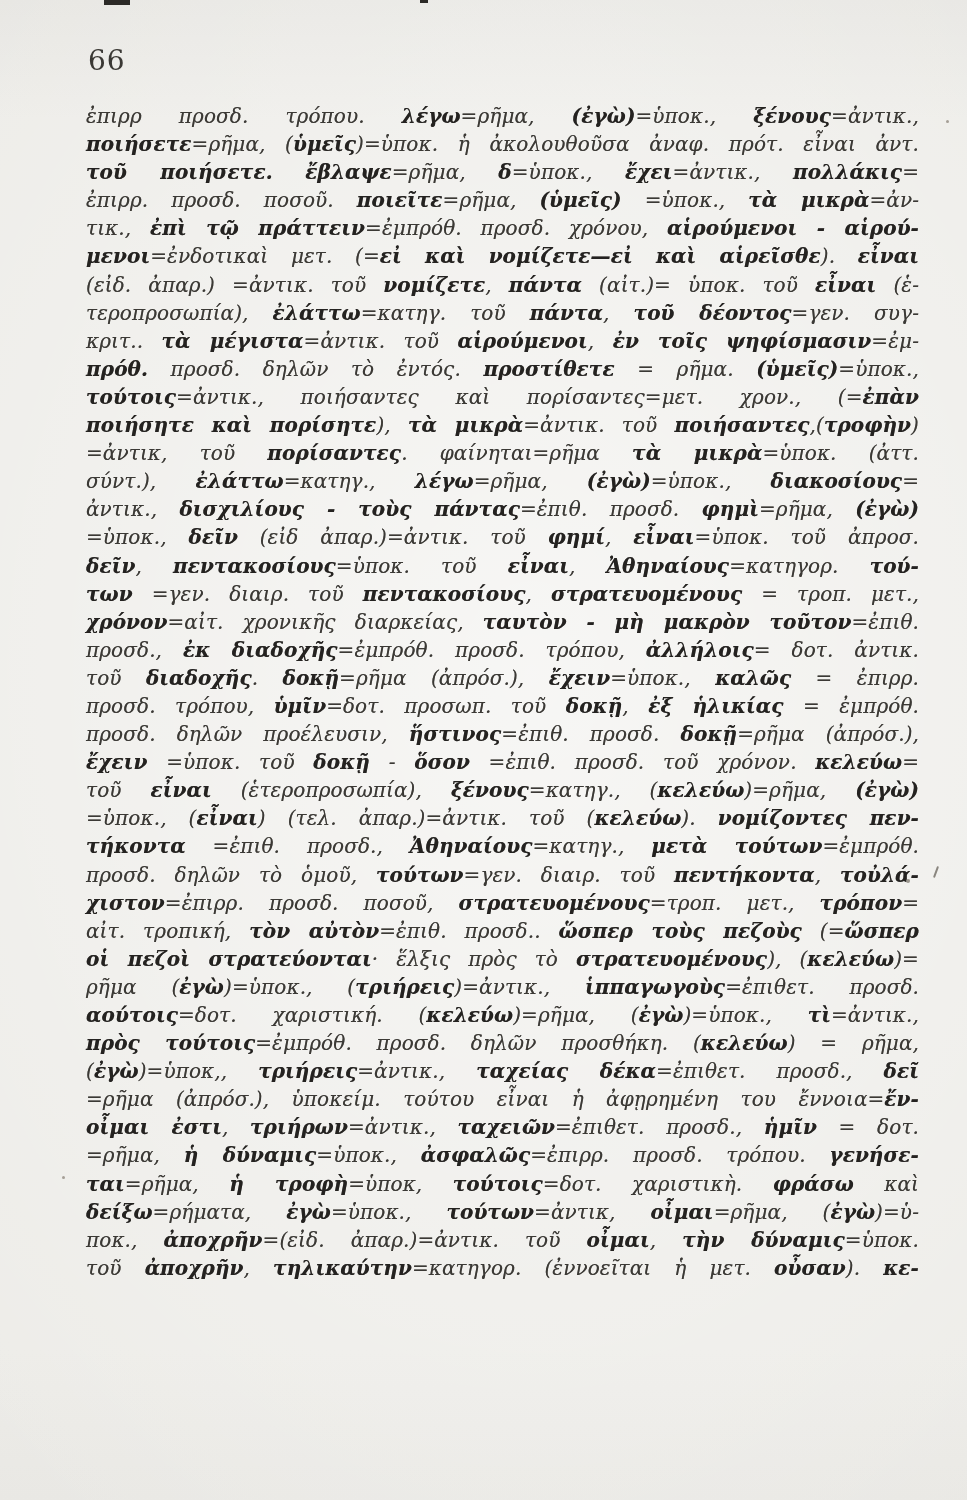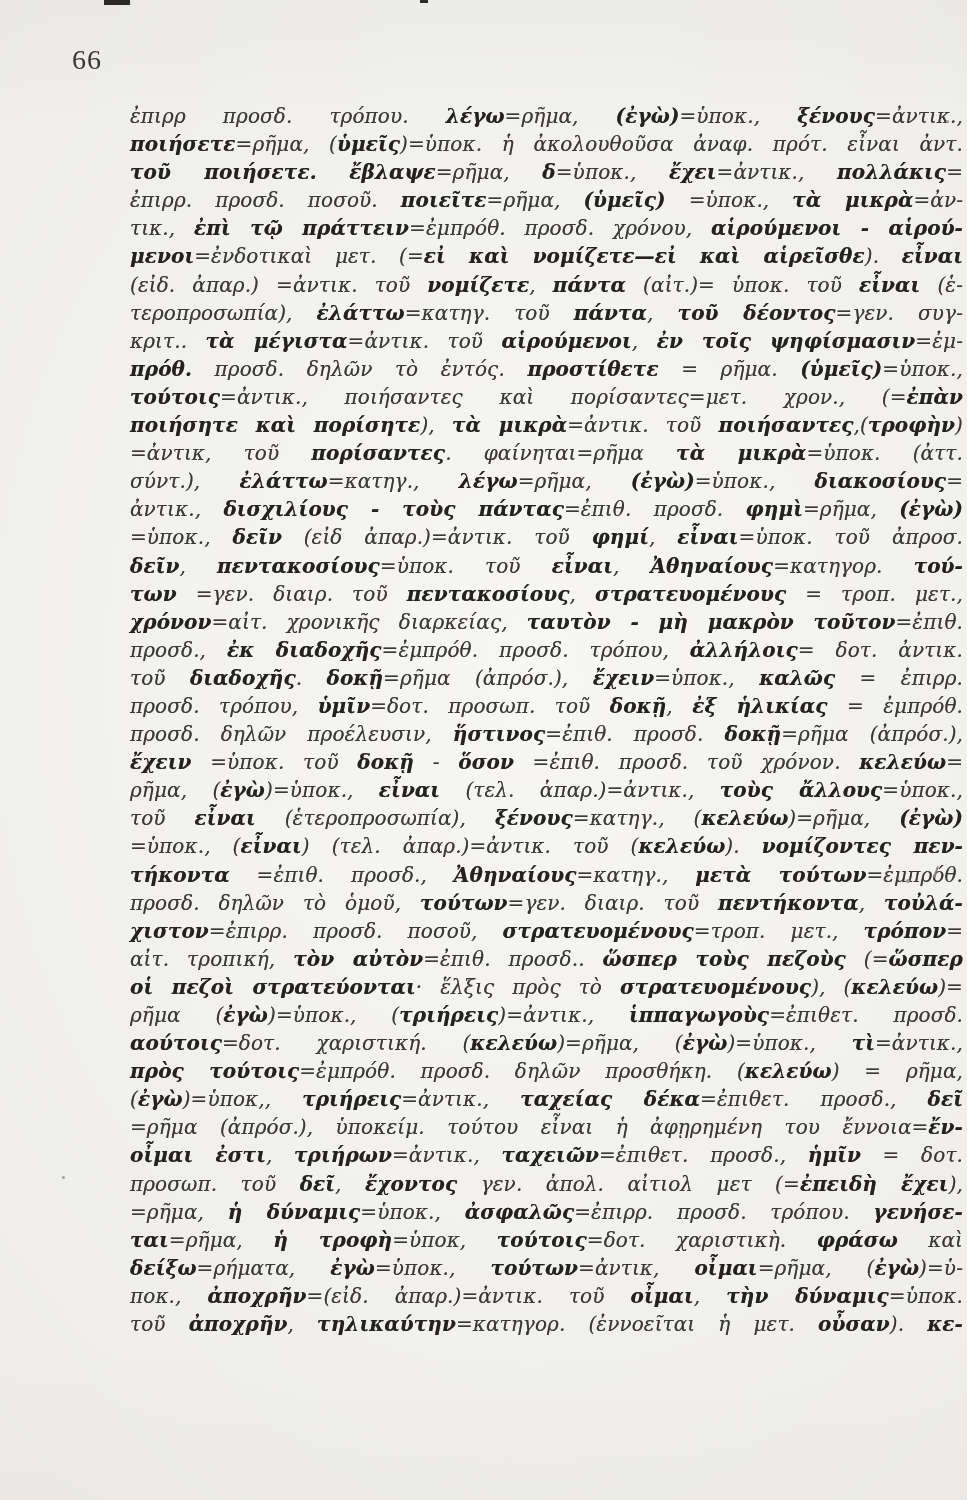--- a/index.html
+++ b/index.html
@@ -11,34 +11,32 @@
       radial-gradient(ellipse 120% 100% at 55% 45%, rgba(255,255,255,0.55), rgba(0,0,0,0) 70%),
       linear-gradient(180deg, #e7e6e2 0%, #edecE8 8%, #edece8 90%, #e9e8e4 100%),
       #ebeae6;
     background-color: #ebeae6;
     overflow: hidden;
     font-family: "DejaVu Serif", "Liberation Serif", serif;
     color: #34322e;
   }
   .page-number {
     position: absolute;
-    left: 72px;
+    left: 88px;
     top: 44px;
     font-size: 28px;
     font-weight: 400;
     letter-spacing: 1px;
     color: #3a3834;
-    font-family: Liberation Serif, serif;
   }
   .text-block {
     position: absolute;
     left: 86px;
     top: 102px;
     width: 833px;
-    margin-left: 44px;
   }
   .line {
     height: 28.1px;
     line-height: 28.1px;
     font-size: 20px;
     font-style: italic;
     text-align: justify;
     text-align-last: justify;
     white-space: nowrap;
     letter-spacing: 0.1px;
@@ -92,35 +90,33 @@
       <div class="line">ἀντικ., <b>δισχιλίους - τοὺς πάντας</b>=ἐπιθ. προσδ. <b>φημὶ</b>=ρῆμα, <b>(ἐγὼ)</b></div>
       <div class="line">=ὑποκ., <b>δεῖν</b> (εἰδ ἀπαρ.)=ἀντικ. τοῦ <b>φημί</b>, <b>εἶναι</b>=ὑποκ. τοῦ ἀπροσ.</div>
       <div class="line"><b>δεῖν</b>, <b>πεντακοσίους</b>=ὑποκ. τοῦ <b>εἶναι</b>, <b>Ἀθηναίους</b>=κατηγορ. <b>τού-</b></div>
       <div class="line"><b>των</b> =γεν. διαιρ. τοῦ <b>πεντακοσίους</b>, <b>στρατευομένους</b> = τροπ. μετ.,</div>
       <div class="line"><b>χρόνον</b>=αἰτ. χρονικῆς διαρκείας, <b>ταυτὸν - μὴ μακρὸν τοῦτον</b>=ἐπιθ.</div>
       <div class="line">προσδ., <b>ἐκ διαδοχῆς</b>=ἐμπρόθ. προσδ. τρόπου, <b>ἀλλήλοις</b>= δοτ. ἀντικ.</div>
       <div class="line">τοῦ <b>διαδοχῆς</b>. <b>δοκῇ</b>=ρῆμα (ἀπρόσ.), <b>ἔχειν</b>=ὑποκ., <b>καλῶς</b> = ἐπιρρ.</div>
       <div class="line">προσδ. τρόπου, <b>ὑμῖν</b>=δοτ. προσωπ. τοῦ <b>δοκῇ</b>, <b>ἐξ ἡλικίας</b> = ἐμπρόθ.</div>
       <div class="line">προσδ. δηλῶν προέλευσιν, <b>ἥστινος</b>=ἐπιθ. προσδ. <b>δοκῇ</b>=ρῆμα (ἀπρόσ.),</div>
       <div class="line"><b>ἔχειν</b> =ὑποκ. τοῦ <b>δοκῇ</b> - <b>ὅσον</b> =ἐπιθ. προσδ. τοῦ χρόνον. <b>κελεύω</b>=</div>
-      <div class="line">ρῆμα, (<b>ἐγὼ</b>)=ὑποκ., <b>εἶναι</b> (τελ. ἀπαρ.)=ἀντικ., <b>τοὺς ἄλλους</b>=ὑποκ.,</div>
       <div class="line">τοῦ <b>εἶναι</b> (ἑτεροπροσωπία), <b>ξένους</b>=κατηγ., (<b>κελεύω</b>)=ρῆμα, <b>(ἐγὼ)</b></div>
       <div class="line">=ὑποκ., (<b>εἶναι</b>) (τελ. ἀπαρ.)=ἀντικ. τοῦ (<b>κελεύω</b>). <b>νομίζοντες πεν-</b></div>
       <div class="line"><b>τήκοντα</b> =ἐπιθ. προσδ., <b>Ἀθηναίους</b>=κατηγ., <b>μετὰ τούτων</b>=ἐμπρόθ.</div>
       <div class="line">προσδ. δηλῶν τὸ ὁμοῦ, <b>τούτων</b>=γεν. διαιρ. τοῦ <b>πεντήκοντα</b>, <b>τοὐλά-</b></div>
       <div class="line"><b>χιστον</b>=ἐπιρρ. προσδ. ποσοῦ, <b>στρατευομένους</b>=τροπ. μετ., <b>τρόπον</b>=</div>
       <div class="line">αἰτ. τροπική, <b>τὸν αὐτὸν</b>=ἐπιθ. προσδ.. <b>ὥσπερ τοὺς πεζοὺς</b> (=<b>ὥσπερ</b></div>
       <div class="line"><b>οἱ πεζοὶ στρατεύονται</b>· ἕλξις πρὸς τὸ <b>στρατευομένους</b>), (<b>κελεύω</b>)=</div>
       <div class="line">ρῆμα (<b>ἐγὼ</b>)=ὑποκ., (<b>τριήρεις</b>)=ἀντικ., <b>ἱππαγωγοὺς</b>=ἐπιθετ. προσδ.</div>
       <div class="line"><b>αούτοις</b>=δοτ. χαριστική. (<b>κελεύω</b>)=ρῆμα, (<b>ἐγὼ</b>)=ὑποκ., <b>τὶ</b>=ἀντικ.,</div>
       <div class="line"><b>πρὸς τούτοις</b>=ἐμπρόθ. προσδ. δηλῶν προσθήκη. (<b>κελεύω</b>) = ρῆμα,</div>
       <div class="line">(<b>ἐγὼ</b>)=ὑποκ,, <b>τριήρεις</b>=ἀντικ., <b>ταχείας δέκα</b>=ἐπιθετ. προσδ., <b>δεῖ</b></div>
       <div class="line">=ρῆμα (ἀπρόσ.), ὑποκείμ. τούτου εἶναι ἡ ἀφῃρημένη του ἔννοια=<b>ἔν-</b></div>
       <div class="line"><b>οἶμαι ἐστι</b>, <b>τριήρων</b>=ἀντικ., <b>ταχειῶν</b>=ἐπιθετ. προσδ., <b>ἡμῖν</b> = δοτ.</div>
-      <div class="line">προσωπ. τοῦ <b>δεῖ</b>, <b>ἔχοντος</b> γεν. ἀπολ. αἰτιολ μετ (=<b>ἐπειδὴ ἔχει</b>),</div>
       <div class="line">=ρῆμα, <b>ἡ δύναμις</b>=ὑποκ., <b>ἀσφαλῶς</b>=ἐπιρρ. προσδ. τρόπου. <b>γενήσε-</b></div>
       <div class="line"><b>ται</b>=ρῆμα, <b>ἡ τροφὴ</b>=ὑποκ, <b>τούτοις</b>=δοτ. χαριστικὴ. <b>φράσω</b> καὶ</div>
       <div class="line"><b>δείξω</b>=ρήματα, <b>ἐγὼ</b>=ὑποκ., <b>τούτων</b>=ἀντικ, <b>οἶμαι</b>=ρῆμα, (<b>ἐγὼ</b>)=ὑ-</div>
       <div class="line">ποκ., <b>ἀποχρῆν</b>=(εἰδ. ἀπαρ.)=ἀντικ. τοῦ <b>οἶμαι</b>, <b>τὴν δύναμις</b>=ὑποκ.</div>
       <div class="line">τοῦ <b>ἀποχρῆν</b>, <b>τηλικαύτην</b>=κατηγορ. (ἐννοεῖται ἡ μετ. <b>οὖσαν</b>). <b>κε-</b></div>
     </div>
 
   <div class="speck slash" style="left:935px; top:866px;"></div>
   <div class="speck dot-a" style="left:906px; top:879px;"></div>
   <div class="speck dot-b" style="left:946px; top:120px;"></div>

